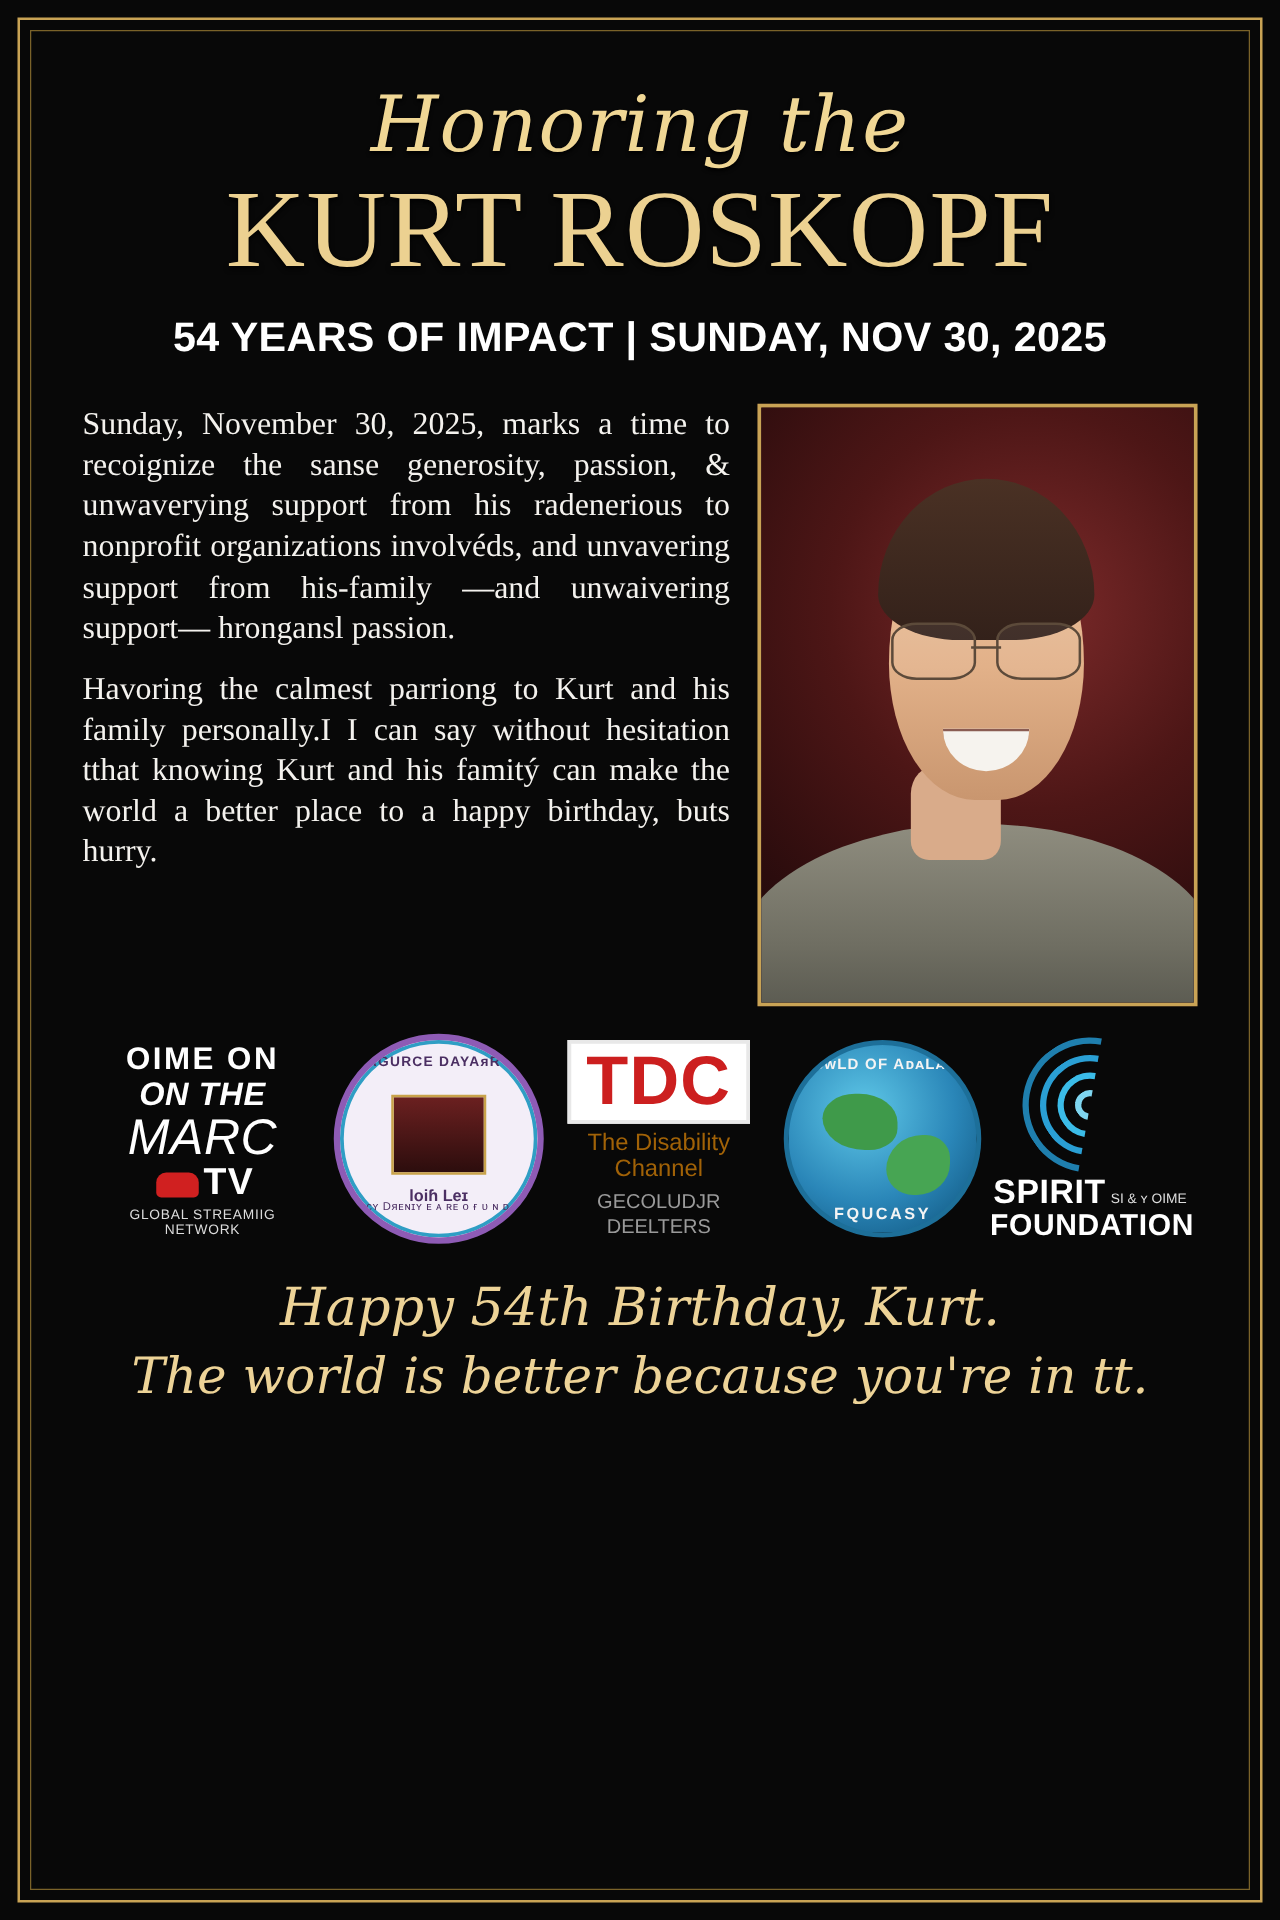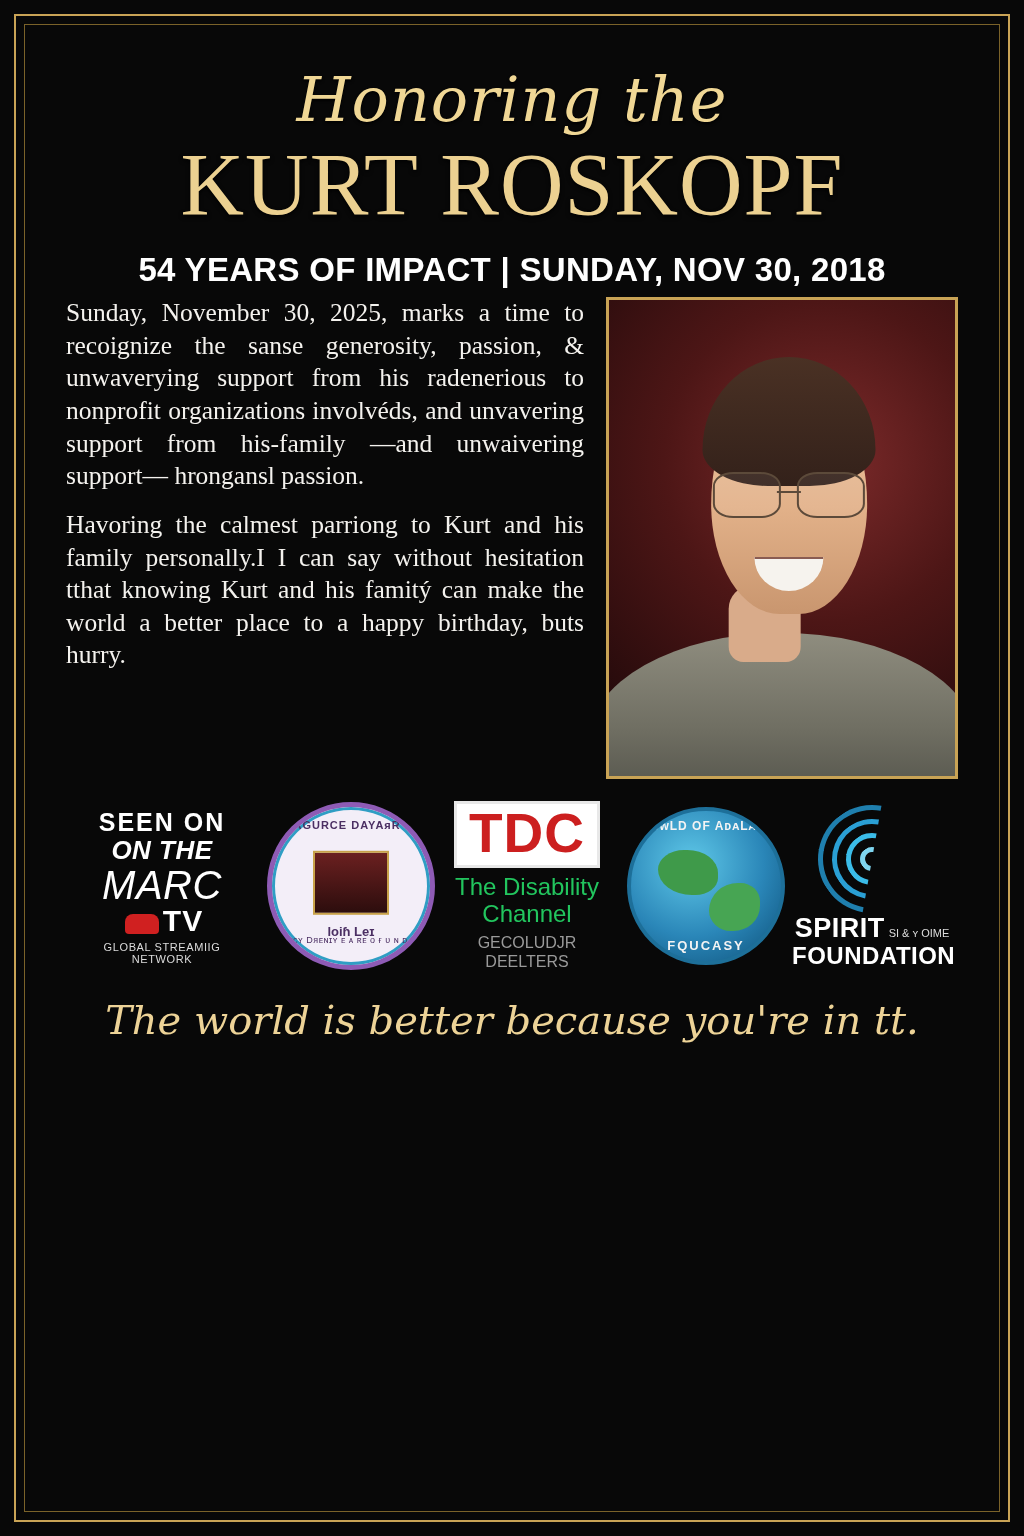--- a/index.html
+++ b/index.html
@@ -78,21 +78,21 @@
   .subhead {
     font-family: "Liberation Sans", sans-serif;
     text-align: center;
     color: #ffffff;
     font-size: 33px;
     font-weight: bold;
     letter-spacing: 0.3px;
     margin-top: 22px;
   }
   .body-area {
-    margin-top: 8px;
+    margin-top: 34px;
     color: #f3f1ec;
   }
   .cols {
     display: flex;
     gap: 22px;
     align-items: flex-start;
   }
   .text-col {
     flex: 1 1 auto;
     width: 500px;
@@ -275,21 +275,21 @@
     border: 3px solid #e8e8e8;
     background: #fff;
     padding: 2px 12px 4px 12px;
     display: inline-block;
   }
   .tdcbox .tdc {
     font-family: "Liberation Sans", sans-serif;
     font-size: 55px; font-weight: bold; line-height: 1;
     color: #cc1f1f; letter-spacing: 1px;
   }
-  .logo3 .sub1 { color: #22c55e; font-family: "Liberation Sans", sans-serif; font-size: 24px; margin-top: 6px; line-height: 1.1;}
+  .logo3 .sub1 { color: #a16207; font-family: "Liberation Sans", sans-serif; font-size: 19px; margin-top: 6px; line-height: 1.1;}
   .logo3 .sub2 { color: #9a9a9a; font-family: "Liberation Sans", sans-serif; font-size: 16px; margin-top: 6px; line-height: 1.2;}
   
   .logo4 { width: 150px; }
   .globe {
     width: 150px; height: 150px; border-radius: 50%;
     background: radial-gradient(circle at 40% 35%, #5fc8e8 0%, #2a86b8 55%, #0d4f77 100%);
     border: 4px solid #1d6f99;
     position: relative; overflow: hidden;
   }
   .globe .land1 { position:absolute; left:18%; top:26%; width:40%; height:30%; background:#3f9a4a; border-radius:46% 54% 40% 60%;}
@@ -330,21 +330,21 @@
 <div class="poster">
   <div class="frame-outer"></div>
   <div class="frame-inner"></div>
 
   <div class="content">
 
     <div class="script-line script-1">Honoring the</div>
 
     <div class="name">KURT ROSKOPF</div>
 
-    <div class="subhead">54 YEARS OF IMPACT | SUNDAY, NOV 30, 2018</div>
+    <div class="subhead">54 YEARS OF IMPACT | SUNDAY, NOV 30, 2025</div>
 
     <div class="body-area">
       <div class="cols">
         <div class="text-col">
           <p class="para">Sunday, November 30, 2025, marks a time to recoignize the sanse generosity, passion, &amp; unwaverying support from his radenerious to nonprofit organizations involvéds, and unvavering support from his-family —and unwaivering support— hrongansl passion.</p>
           <p class="para">Havoring the calmest parriong to Kurt and his family personally.I I can say without hesitation tthat knowing Kurt and his famitý can make the world a better place to a happy birthday, buts hurry.</p>
         </div>
         <div class="photo-col">
           <div class="photo">
             <div class="photo-bg"></div>
@@ -360,21 +360,21 @@
             <div class="smile"></div>
           </div>
         </div>
       </div>
 
     </div>
 
     <div class="logos">
 
       <div class="logo logo1">
-        <div class="l1a">SEEN ON</div>
+        <div class="l1a">OIME ON</div>
         <div class="l1b">ON THE</div>
         <div class="l1c">MARC</div>
         <div>
           <span class="redblob"></span><span class="l1d">TV</span>
         </div>
         <div class="l1e">GLOBAL STREAMIIG NETWORK</div>
       </div>
 
       <div class="logo logo2">
         <div class="emblem">
@@ -412,17 +412,18 @@
         <div>
           <span class="sp1">SPIRIT</span>
           <span class="sp3">SI &amp; ʏ OIME</span>
         </div>
         <div class="sp2">FOUNDATION</div>
       </div>
 
     </div>
 
     <div class="closing">
+      <div class="c1">Happy 54th Birthday, Kurt.</div>
       <div class="c2">The world is better because you're in tt.</div>
     </div>
 
   </div>
 </div>
 
 </body></html>

